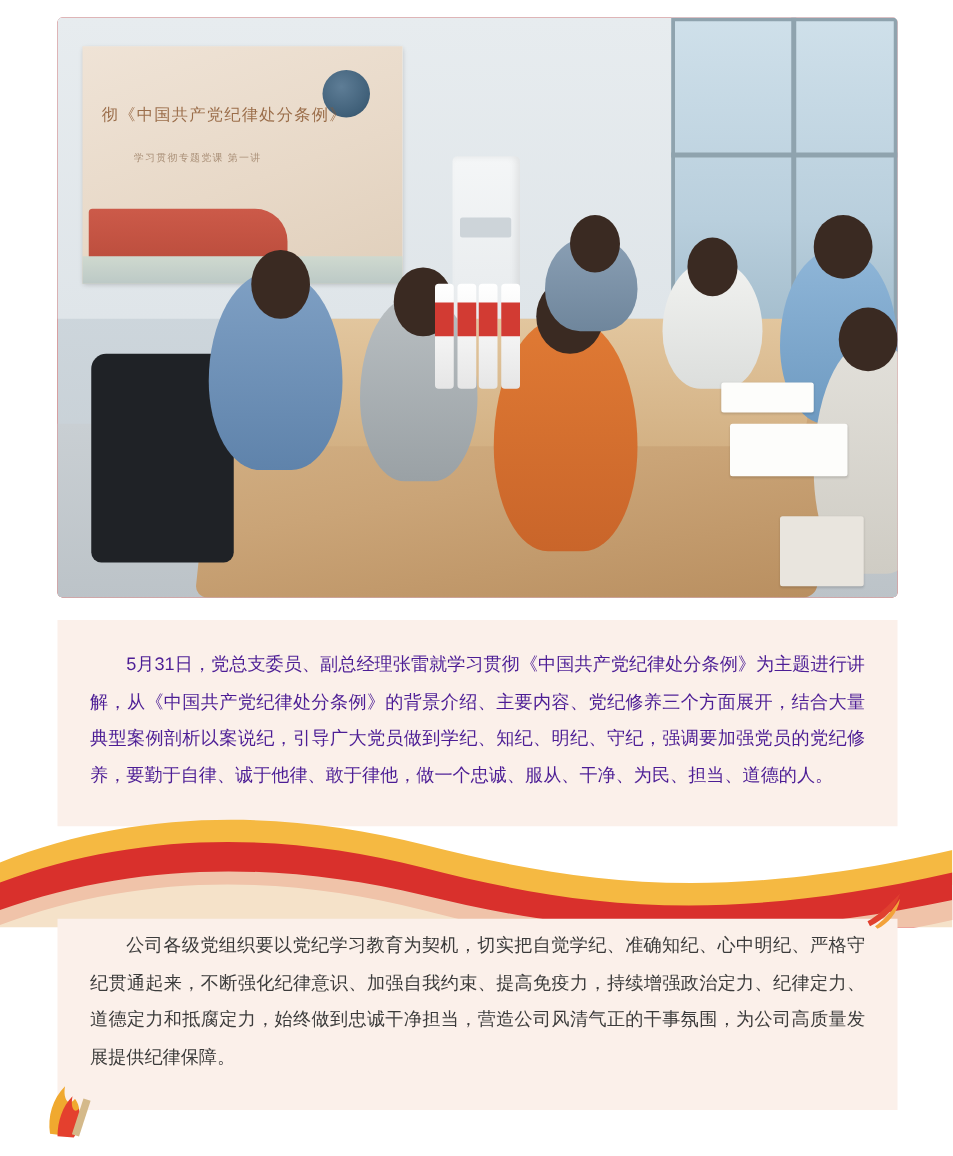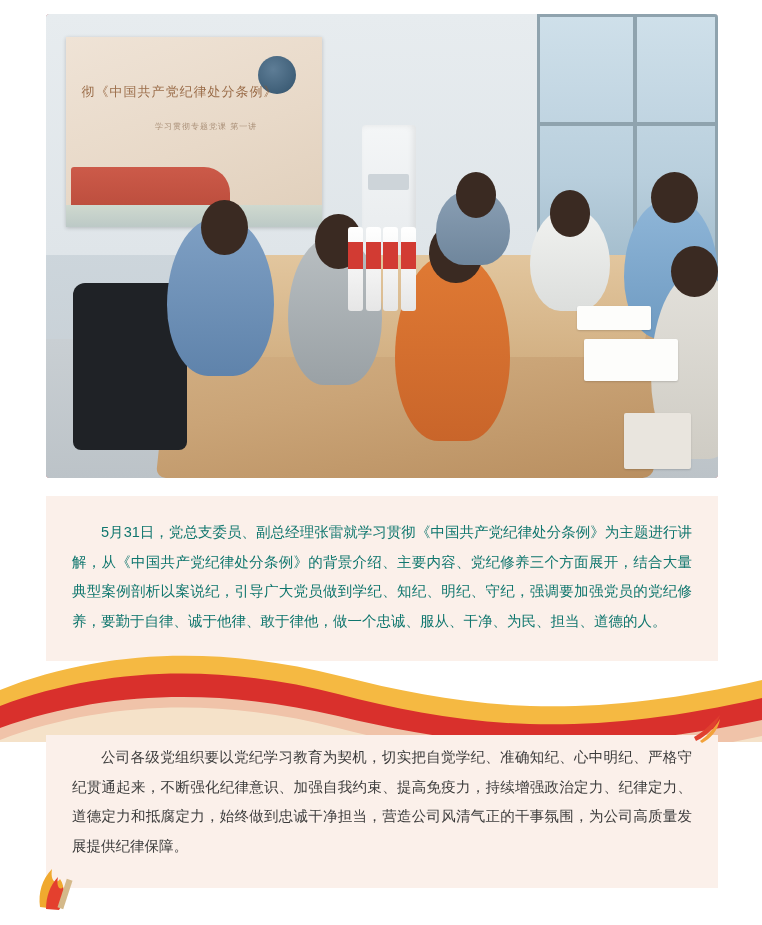--- a/index.html
+++ b/index.html
@@ -84,21 +84,20 @@
   .screen-sub {
     position: absolute;
     left: 16%; top: 44%;
     width: 70%;
     color: #9a7d63;
     font-size: 8px;
     letter-spacing: 1px;
     white-space: nowrap;
     overflow: hidden;
     opacity: .8;
-    margin-left: 48px;
   }
   .screen-ship {
     position: absolute;
     left: 2%; bottom: 6%;
     width: 62%; height: 26%;
     background: linear-gradient(180deg,#c94c3b 0%, #b43c2c 100%);
     border-radius: 3px 26px 6px 3px;
     opacity: .9;
   }
   .screen-sea {
@@ -199,21 +198,21 @@
 
   
   .para1 {
     position: absolute;
     left: 46px;
     top: 496px;
     width: 672px;
     background: #fbf0ea;
     padding: 22px 26px 24px 26px;
     box-sizing: border-box;
-    color: #0f766e;
+    color: #4c1d95;
     font-size: 14.5px;
     line-height: 2.05;
     text-align: justify;
     text-justify: inter-ideograph;
     text-indent: 2em;
   }
 
   
   .wave {
     position: absolute;

